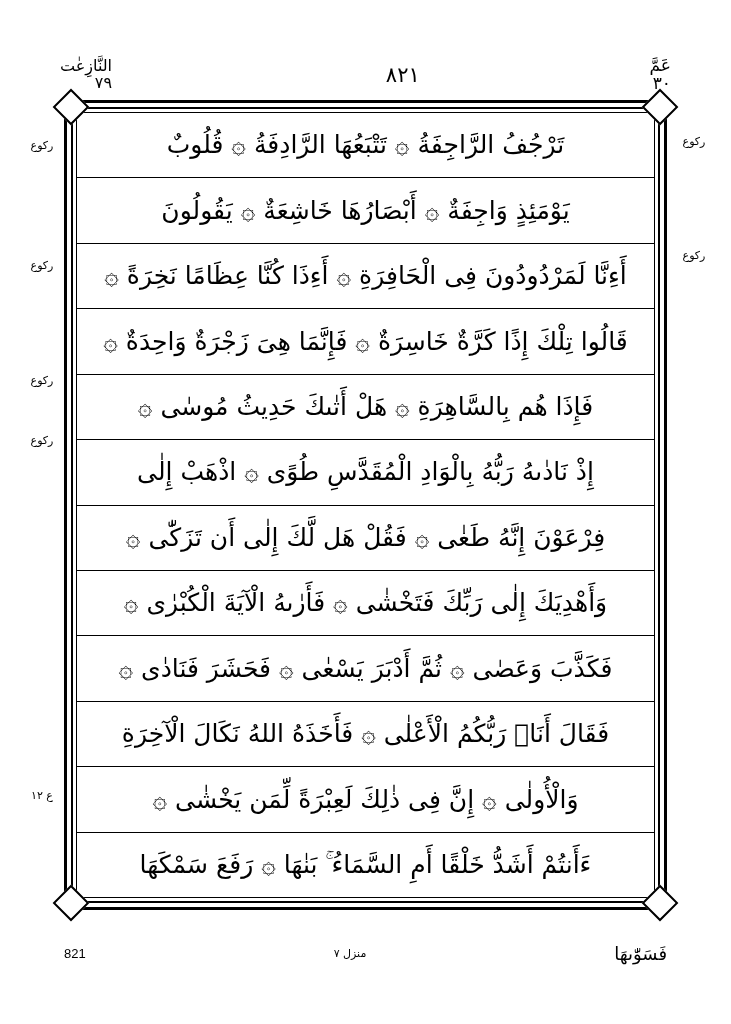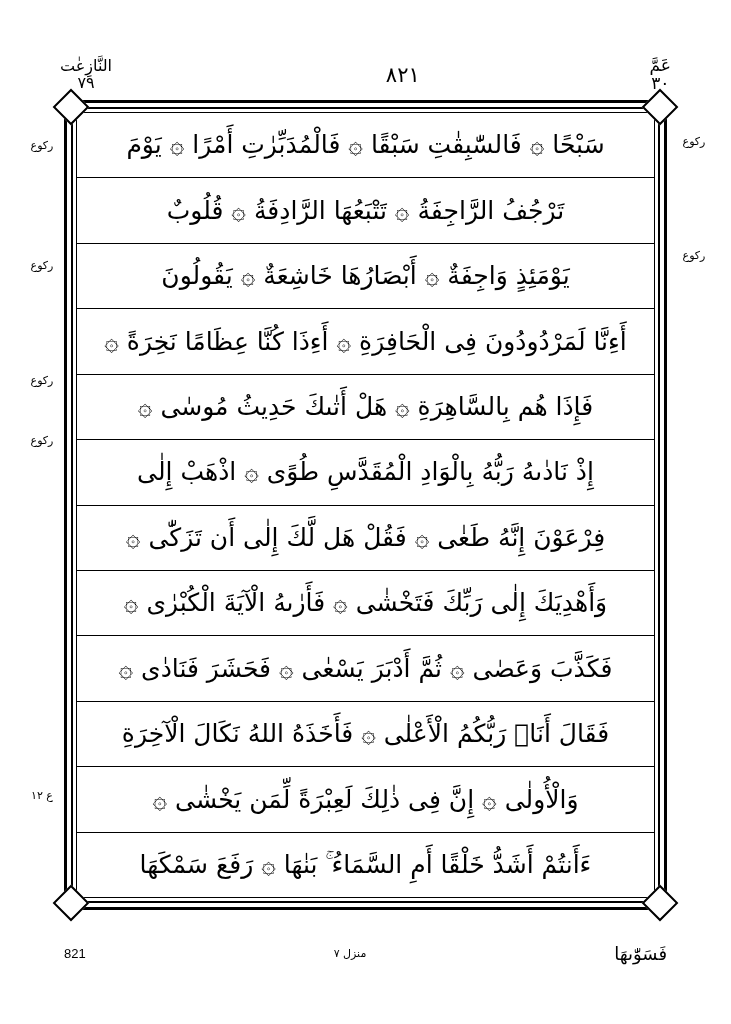--- a/index.html
+++ b/index.html
@@ -32,21 +32,20 @@
     right: 60px;
     height: 34px;
     display: flex;
     align-items: center;
     justify-content: space-between;
     direction: rtl;
   }
   .header-side {
     display: flex;
     flex-direction: column;
-    align-items: center;
     line-height: 1.05;
   }
   .header-surah {
     font-size: 16px;
     font-family: "DejaVu Sans", sans-serif;
   }
   .header-juz {
     font-size: 17px;
     font-family: "DejaVu Sans", sans-serif;
     letter-spacing: 1px;
@@ -234,30 +233,30 @@
     <div class="frame-mid"></div>
     <div class="frame-inner"></div>
     <div class="corner tl"></div>
     <div class="corner tr"></div>
     <div class="corner bl"></div>
     <div class="corner br"></div>
   </div>
 
   <div class="lines">
     <div class="aya-line">
-        <span class="aya-text">سَبْحًا ۞ فَالسّٰبِقٰتِ سَبْقًا ۞ فَالْمُدَبِّرٰتِ أَمْرًا ۞ يَوْمَ</span>
-      </div>
-    <div class="aya-line">
         <span class="aya-text">تَرْجُفُ الرَّاجِفَةُ ۞ تَتْبَعُهَا الرَّادِفَةُ ۞ قُلُوبٌ</span>
       </div>
     <div class="aya-line">
         <span class="aya-text">يَوْمَئِذٍ وَاجِفَةٌ ۞ أَبْصَارُهَا خَاشِعَةٌ ۞ يَقُولُونَ</span>
       </div>
     <div class="aya-line">
         <span class="aya-text">أَءِنَّا لَمَرْدُودُونَ فِى الْحَافِرَةِ ۞ أَءِذَا كُنَّا عِظَامًا نَخِرَةً ۞</span>
+      </div>
+    <div class="aya-line">
+        <span class="aya-text">قَالُوا تِلْكَ إِذًا كَرَّةٌ خَاسِرَةٌ ۞ فَإِنَّمَا هِىَ زَجْرَةٌ وَاحِدَةٌ ۞</span>
       </div>
     <div class="aya-line">
         <span class="aya-text">فَإِذَا هُم بِالسَّاهِرَةِ ۞ هَلْ أَتٰىكَ حَدِيثُ مُوسٰى ۞</span>
       </div>
     <div class="aya-line">
         <span class="aya-text">إِذْ نَادٰىهُ رَبُّهُ بِالْوَادِ الْمُقَدَّسِ طُوًى ۞ اذْهَبْ إِلٰى</span>
       </div>
     <div class="aya-line">
         <span class="aya-text">فِرْعَوْنَ إِنَّهُ طَغٰى ۞ فَقُلْ هَل لَّكَ إِلٰى أَن تَزَكّٰى ۞</span>
       </div>

